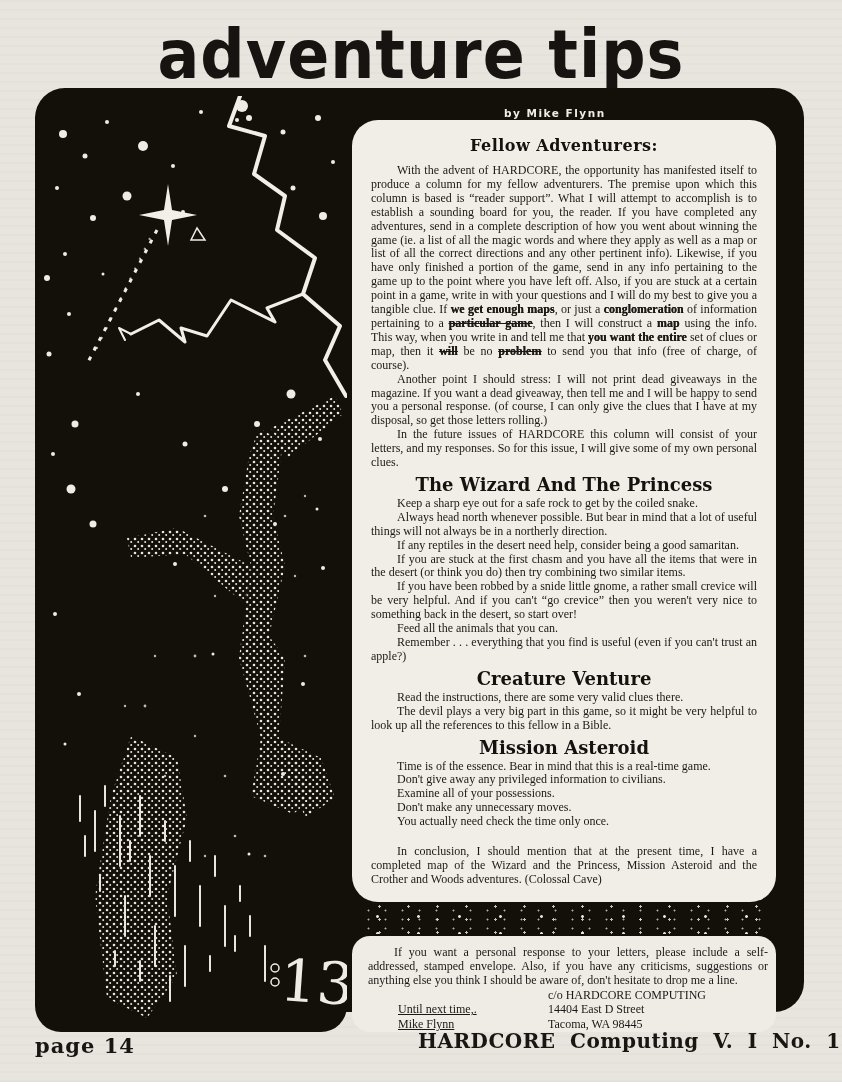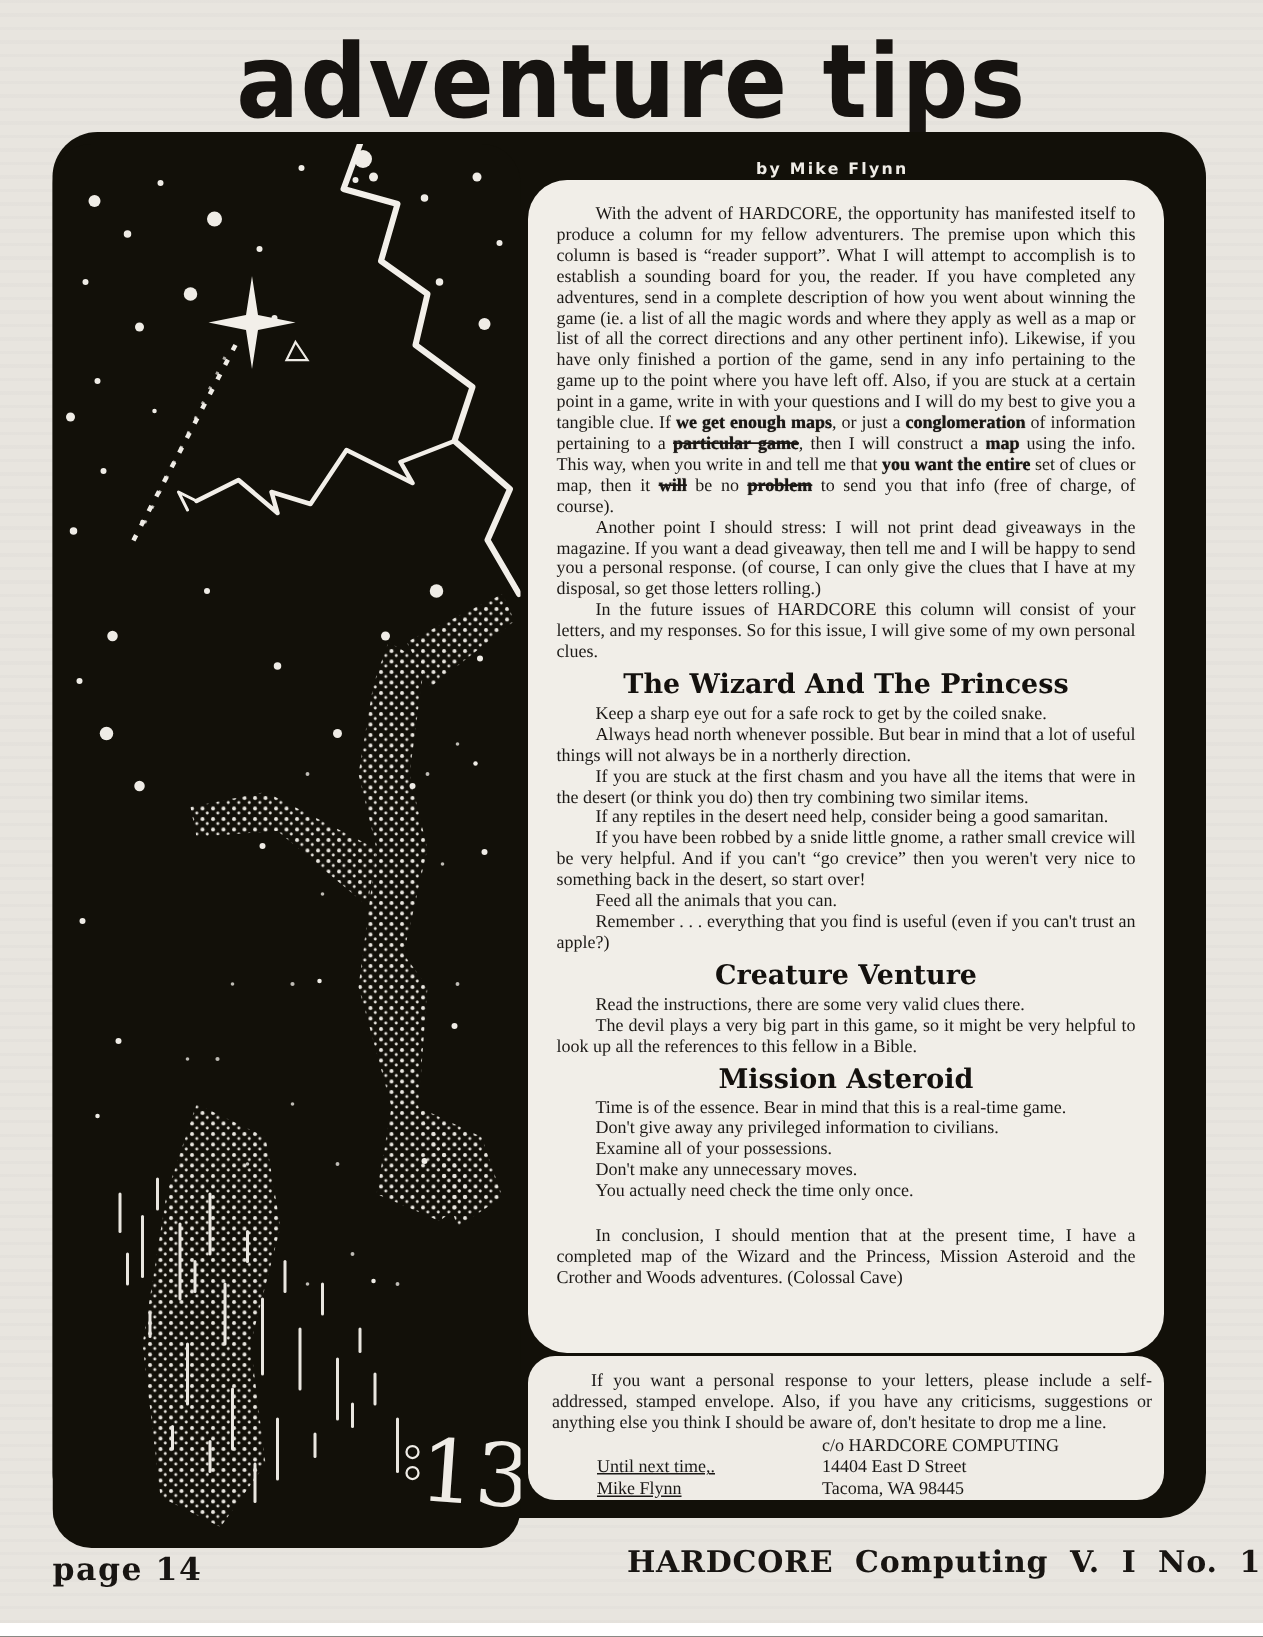--- a/index.html
+++ b/index.html
@@ -22,21 +22,21 @@
     position:absolute; left:504px; top:107px; width:160px;
     font-family:"DejaVu Sans", sans-serif; font-weight:bold; font-size:10.5px;
     color:#efece6; letter-spacing:1.5px;
   }
   .panel-main{
     position:absolute; left:352px; top:120px; width:424px; height:782px;
     background:#f1eee8; border-radius:26px; box-sizing:border-box;
     padding:16px 19px 10px 19px; overflow:hidden;
   }
   .panel-bottom{
-    position:absolute; left:352px; top:904px; width:424px; height:96px;
+    position:absolute; left:352px; top:936px; width:424px; height:96px;
     background:#efece6; border-radius:18px; box-sizing:border-box;
     padding:9px 8px 0 16px;
   }
   .speckles{
     position:absolute; left:354px; top:904px; width:420px; height:30px;
     background-image:
       radial-gradient(circle, rgba(240,237,230,.95) 0 1.2px, transparent 1.6px),
       radial-gradient(circle, rgba(240,237,230,.8) 0 1px, transparent 1.4px),
       radial-gradient(circle, rgba(240,237,230,.7) 0 .8px, transparent 1.2px);
     background-size:41px 17px, 29px 13px, 17px 9px;
@@ -77,29 +77,30 @@
 
 <div class="page">
 
   <div class="title">adventure tips</div>
 
   <div class="frame"></div>
 
   <div class="byline">by Mike Flynn</div>
 
   <div class="panel-main">
+    <h2 class="main-head">Fellow Adventurers:</h2>
     <p class="body-p"><span>With the advent of HARDCORE, the opportunity has manifested itself to produce a column for my fellow adventurers. The premise upon which this column is based is “reader support”. What I will attempt to accomplish is to establish a sounding board for you, the reader. If you have completed any adventures, send in a complete description of how you went about winning the game (ie. a list of all the magic words and where they apply as well as a map or list of all the correct directions and any other pertinent info). Likewise, if you have only finished a portion of the game, send in any info pertaining to the game up to the point where you have left off. Also, if you are stuck at a certain point in a game, write in with your questions and I will do my best to give you a tangible clue. If </span><span class="smudge">we get enough maps</span><span>, or just a </span><span class="smudge">conglomeration</span><span> of information pertaining to a </span><span class="struck">particular game</span><span>, then I will construct a </span><span class="smudge">map</span><span> using the info. This way, when you write in and tell me that </span><span class="smudge">you want the entire</span><span> set of clues or map, then it </span><span class="struck">will</span><span> be no </span><span class="struck">problem</span><span> to send you that info (free of charge, of course).</span></p>
     <p class="body-p">Another point I should stress: I will not print dead giveaways in the magazine. If you want a dead giveaway, then tell me and I will be happy to send you a personal response. (of course, I can only give the clues that I have at my disposal, so get those letters rolling.)</p>
     <p class="body-p">In the future issues of HARDCORE this column will consist of your letters, and my responses. So for this issue, I will give some of my own personal clues.</p>
 
     <h3 class="sec">The Wizard And The Princess</h3>
     <p class="tip">Keep a sharp eye out for a safe rock to get by the coiled snake.</p>
     <p class="tip">Always head north whenever possible. But bear in mind that a lot of useful things will not always be in a northerly direction.</p>
+    <p class="tip">If any reptiles in the desert need help, consider being a good samaritan.</p>
     <p class="tip">If you are stuck at the first chasm and you have all the items that were in the desert (or think you do) then try combining two similar items.</p>
-    <p class="tip">If any reptiles in the desert need help, consider being a good samaritan.</p>
     <p class="tip">If you have been robbed by a snide little gnome, a rather small crevice will be very helpful. And if you can't “go crevice” then you weren't very nice to something back in the desert, so start over!</p>
     <p class="tip">Feed all the animals that you can.</p>
     <p class="tip">Remember . . . everything that you find is useful (even if you can't trust an apple?)</p>
 
     <h3 class="sec">Creature Venture</h3>
     <p class="tip">Read the instructions, there are some very valid clues there.</p>
     <p class="tip">The devil plays a very big part in this game, so it might be very helpful to look up all the references to this fellow in a Bible.</p>
 
     <h3 class="sec">Mission Asteroid</h3>
     <p class="tip">Time is of the essence. Bear in mind that this is a real-time game.</p>

